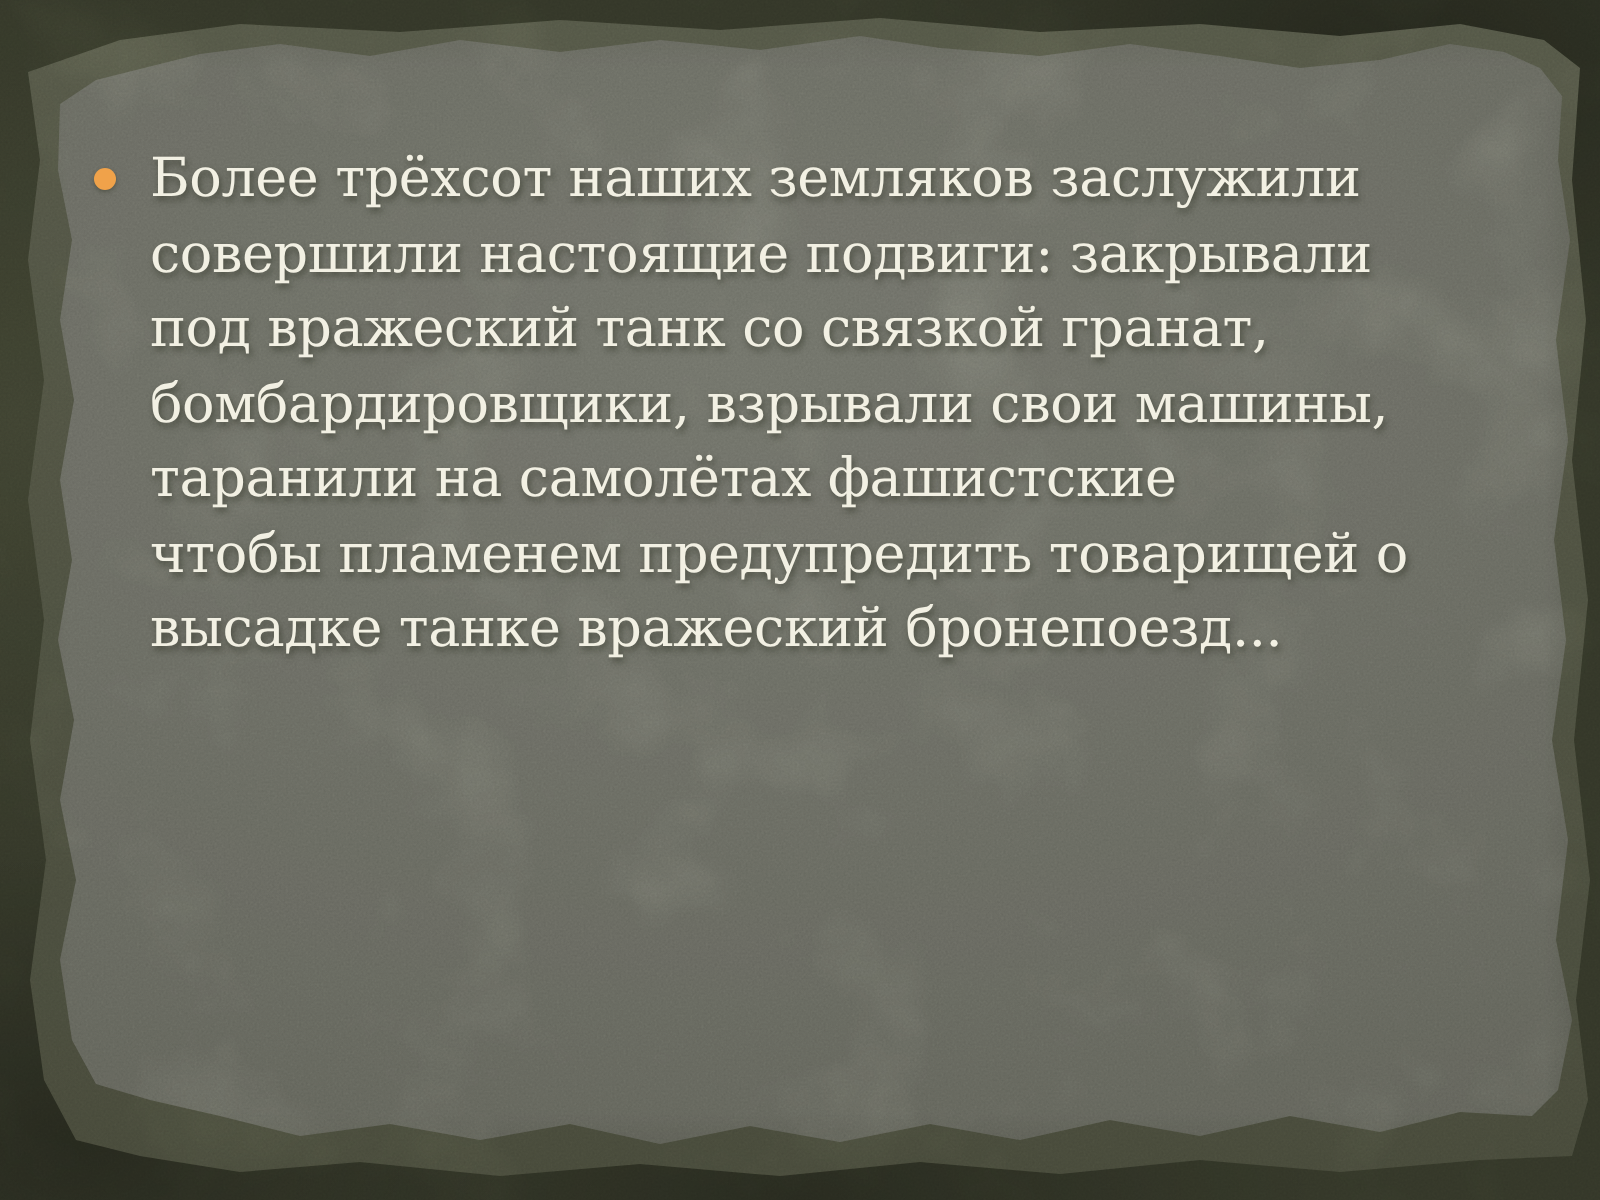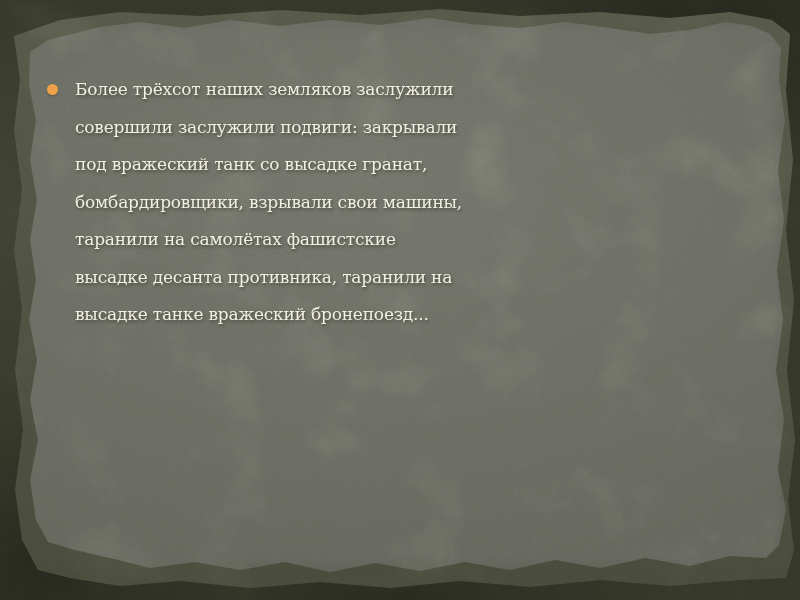--- a/index.html
+++ b/index.html
@@ -90,21 +90,21 @@
     left: 47px;
     top: 84px;
     width: 11px;
     height: 11px;
     border-radius: 50%;
     background: var(--bullet, #f0a24a);
     box-shadow: 0 1px 2px rgba(40,44,30,0.4);
     z-index: 4;
   }
   .line {
-    font-size: 17px;
+    font-size: 27px;
     line-height: 37.5px;
     white-space: nowrap;
     color: var(--text, #f2f0e3);
     text-shadow: 1px 2px 3px rgba(40,44,30,0.55);
     letter-spacing: -0.2px;
   }
 </style>
 </head>
 <body>
 
@@ -122,20 +122,20 @@
       <feTurbulence type="fractalNoise" baseFrequency="0.9" numOctaves="2" seed="7"></feTurbulence>
       <feColorMatrix type="matrix" values="0 0 0 0 0  0 0 0 0 0  0 0 0 0 0  0.4 0.4 0.4 0 0"></feColorMatrix>
     </filter>
     <rect width="800" height="600" filter="url(#blotch)" opacity="0.18"></rect>
     <rect width="800" height="600" filter="url(#fineGrain)" opacity="0.15"></rect>
   </svg>
 
   <span class="bullet"></span>
   <div class="content" id="lines">
       <div class="line">Более трёхсот наших земляков заслужили</div>
-      <div class="line">совершили заслужили подвиги: закрывали</div>
-      <div class="line">под вражеский танк со высадке гранат,</div>
+      <div class="line">совершили настоящие подвиги: закрывали</div>
+      <div class="line">под вражеский танк со связкой гранат,</div>
       <div class="line">бомбардировщики, взрывали свои машины,</div>
       <div class="line">таранили на самолётах фашистские</div>
-      <div class="line">высадке десанта противника, таранили на</div>
+      <div class="line">чтобы пламенем предупредить товарищей о</div>
       <div class="line">высадке танке вражеский бронепоезд...</div>
     </div>
 </div>
 
 </body></html>

